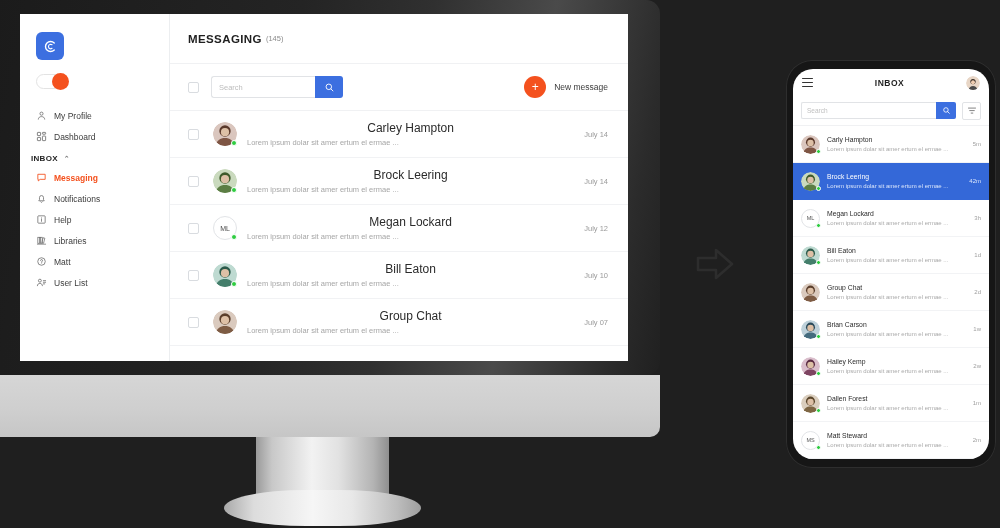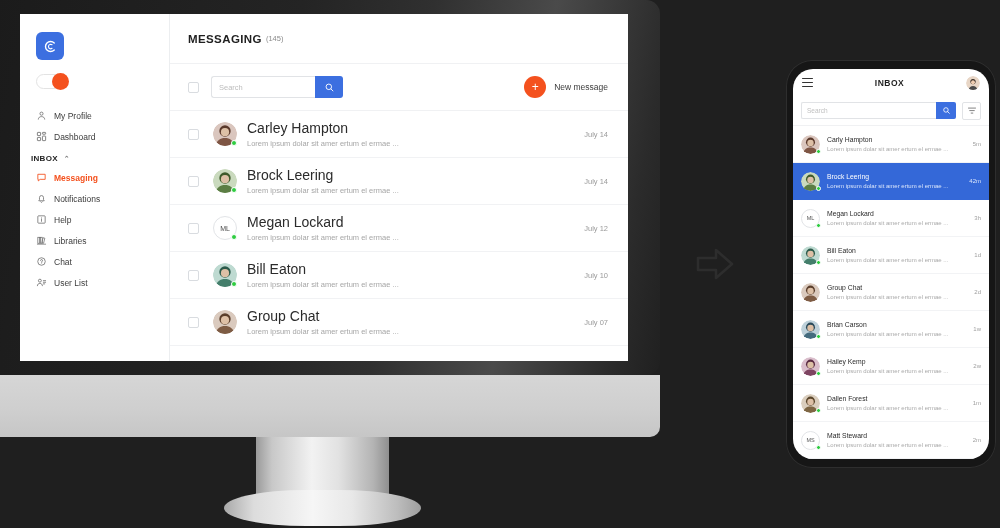--- a/index.html
+++ b/index.html
@@ -93,21 +93,21 @@
   .list { flex: 1; overflow: hidden; }
   .row { display: flex; align-items: center; height: 47px; padding: 0 20px 0 18px; border-bottom: 1px solid #f1f2f4; }
   .row .av { position: relative; width: 24px; height: 24px; margin-left: 14px; flex: 0 0 24px; }
   .av-img { width: 24px; height: 24px; border-radius: 50%; overflow: hidden; display:block; }
   .av-init {
     width: 24px; height: 24px; border-radius: 50%; border: 1px solid #e2e4e7; background: #fff;
     display: flex; align-items: center; justify-content: center; font-size: 7px; color: #4a4a4a;
   }
   .dot { position: absolute; right: 0px; bottom: 0px; width: 6px; height: 6px; border-radius: 50%; background: #2ecc40; border: 1px solid #fff; }
   .row .txt { margin-left: 10px; min-width: 0; flex: 1; }
-  .row .nm { font-size: 14px; color: #2b2b2b; }
+  .row .nm { font-size: 12px; color: #2b2b2b; text-align: center; }
   .row .pv { font-size: 7.5px; color: #a6a6a6; margin-top: 3px; }
   .row .dt { font-size: 7.5px; color: #9a9a9a; margin-left: 10px; white-space: nowrap; }
 
   
   #arrow { position: absolute; left: 694px; top: 245px; width: 42px; height: 38px; }
 
   
   #phone { position: absolute; left: 786px; top: 60px; width: 210px; height: 408px; }
   .ph-body {
     position: absolute; inset: 0; background: #161616; border-radius: 26px;
@@ -237,21 +237,21 @@
               <span>Libraries</span>
             </div>
             <div class="nav-item">
               <span class="ico">
                 <svg width="11" height="11" viewBox="0 0 24 24" fill="none" stroke="#6a6a6a" stroke-width="1.7">
                   <circle cx="12" cy="12" r="8.2"></circle>
                   <path d="M9.9 9.6a2.2 2.2 0 1 1 2.6 2.5V14" stroke-linecap="round"></path>
                   <circle cx="12.3" cy="16.5" r=".8" fill="#6a6a6a" stroke="none"></circle>
                 </svg>
               </span>
-              <span>Chat</span>
+              <span>Matt</span>
             </div>
 
             <div class="nav-item">
               <span class="ico">
                 <svg width="11" height="11" viewBox="0 0 24 24" fill="none" stroke="#6a6a6a" stroke-width="1.7">
                   <circle cx="8.5" cy="8" r="3.2"></circle>
                     <path d="M3 19c0-3.2 2.5-5 5.5-5s5.5 1.8 5.5 5" stroke-linecap="round"></path>
                   <path d="M16 8h5M16 11.5h5M16 15h3" stroke-linecap="round"></path>
                 </svg>
               </span>

